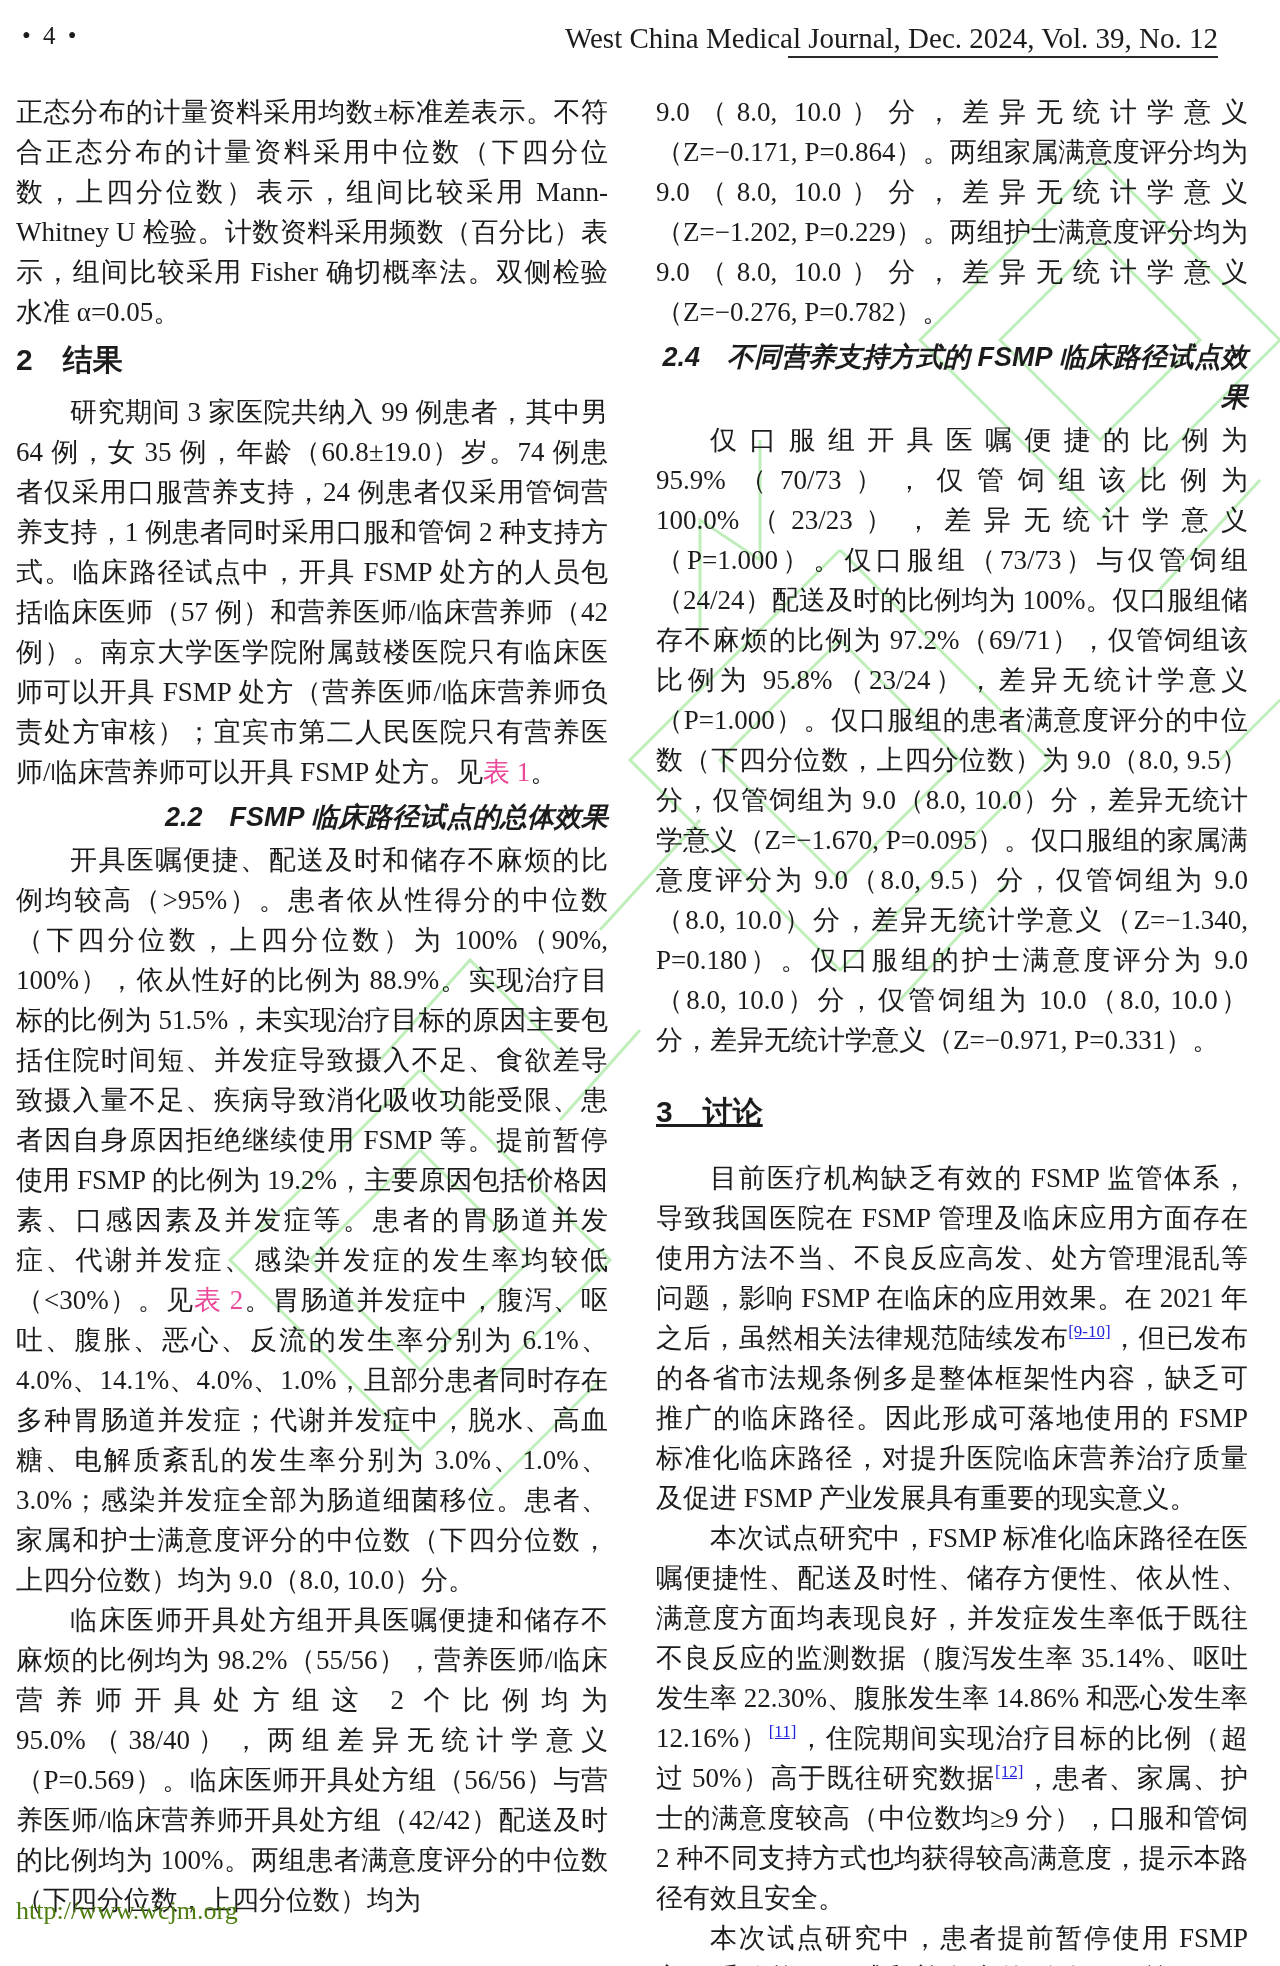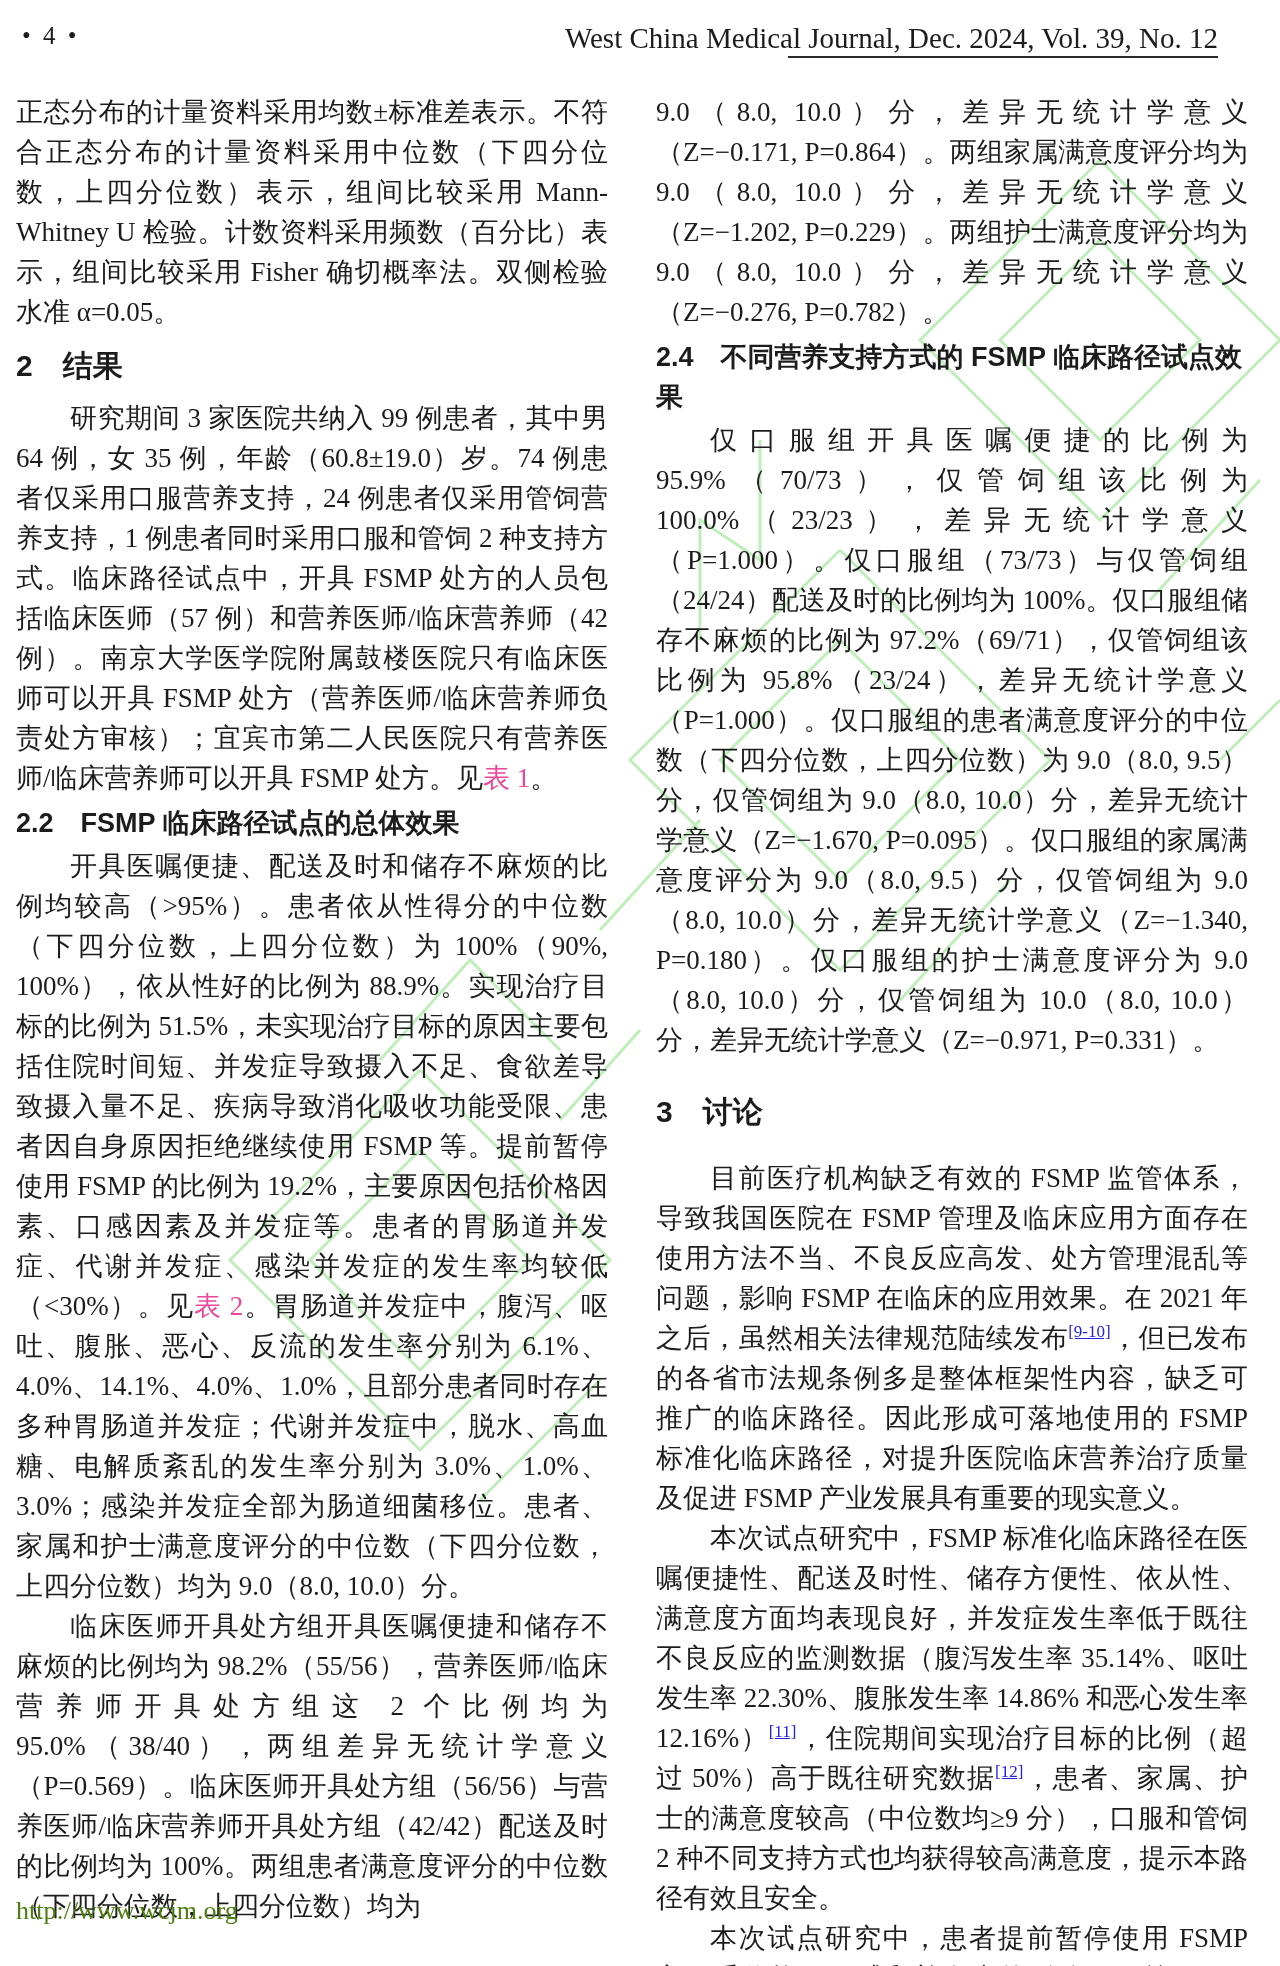--- a/index.html
+++ b/index.html
@@ -14,27 +14,27 @@
   .hrule{position:absolute;left:788px;top:56px;width:430px;height:2px;background:#2a2a2a;}
   .col{
     position:absolute;top:92px;width:592px;
     text-align:justify;font-size:27px;line-height:40px;
   }
   .col-left{left:16px;}
   .col-right{left:656px;}
   .p{margin:0;padding:0;}
   .p.ind{text-indent:2em;}
   .h1{
-    font-size:30px;margin:12px 0 10px;line-height:44px;
+    font-size:30px;margin:6px 0 10px;line-height:44px;
     font-family:"Liberation Sans","DejaVu Sans",sans-serif;font-weight:bold;text-align:left;
   }
-  .h1.disc{margin:30px 0 24px;}
+  .h1.disc{margin:30px 0 24px;text-decoration:underline;}
   .h2{
     font-size:27px;margin:5px 0 3px;line-height:40px;
-    font-family:"Liberation Sans","DejaVu Sans",sans-serif;font-weight:bold;text-align:left;
+    font-family:"Liberation Sans","DejaVu Sans",sans-serif;font-weight:bold;text-align:right;font-style:italic;
   }
   .link{color:#ec4899;}
   .sup{color:#2222dd;vertical-align:super;font-size:17px;line-height:0;text-decoration:underline;}
   .footer{position:absolute;left:16px;top:1896px;font-size:26px;}
   .url{color:#4d7c0f;}
 </style>
 </head>
 <body>
 
 <div class="page">

